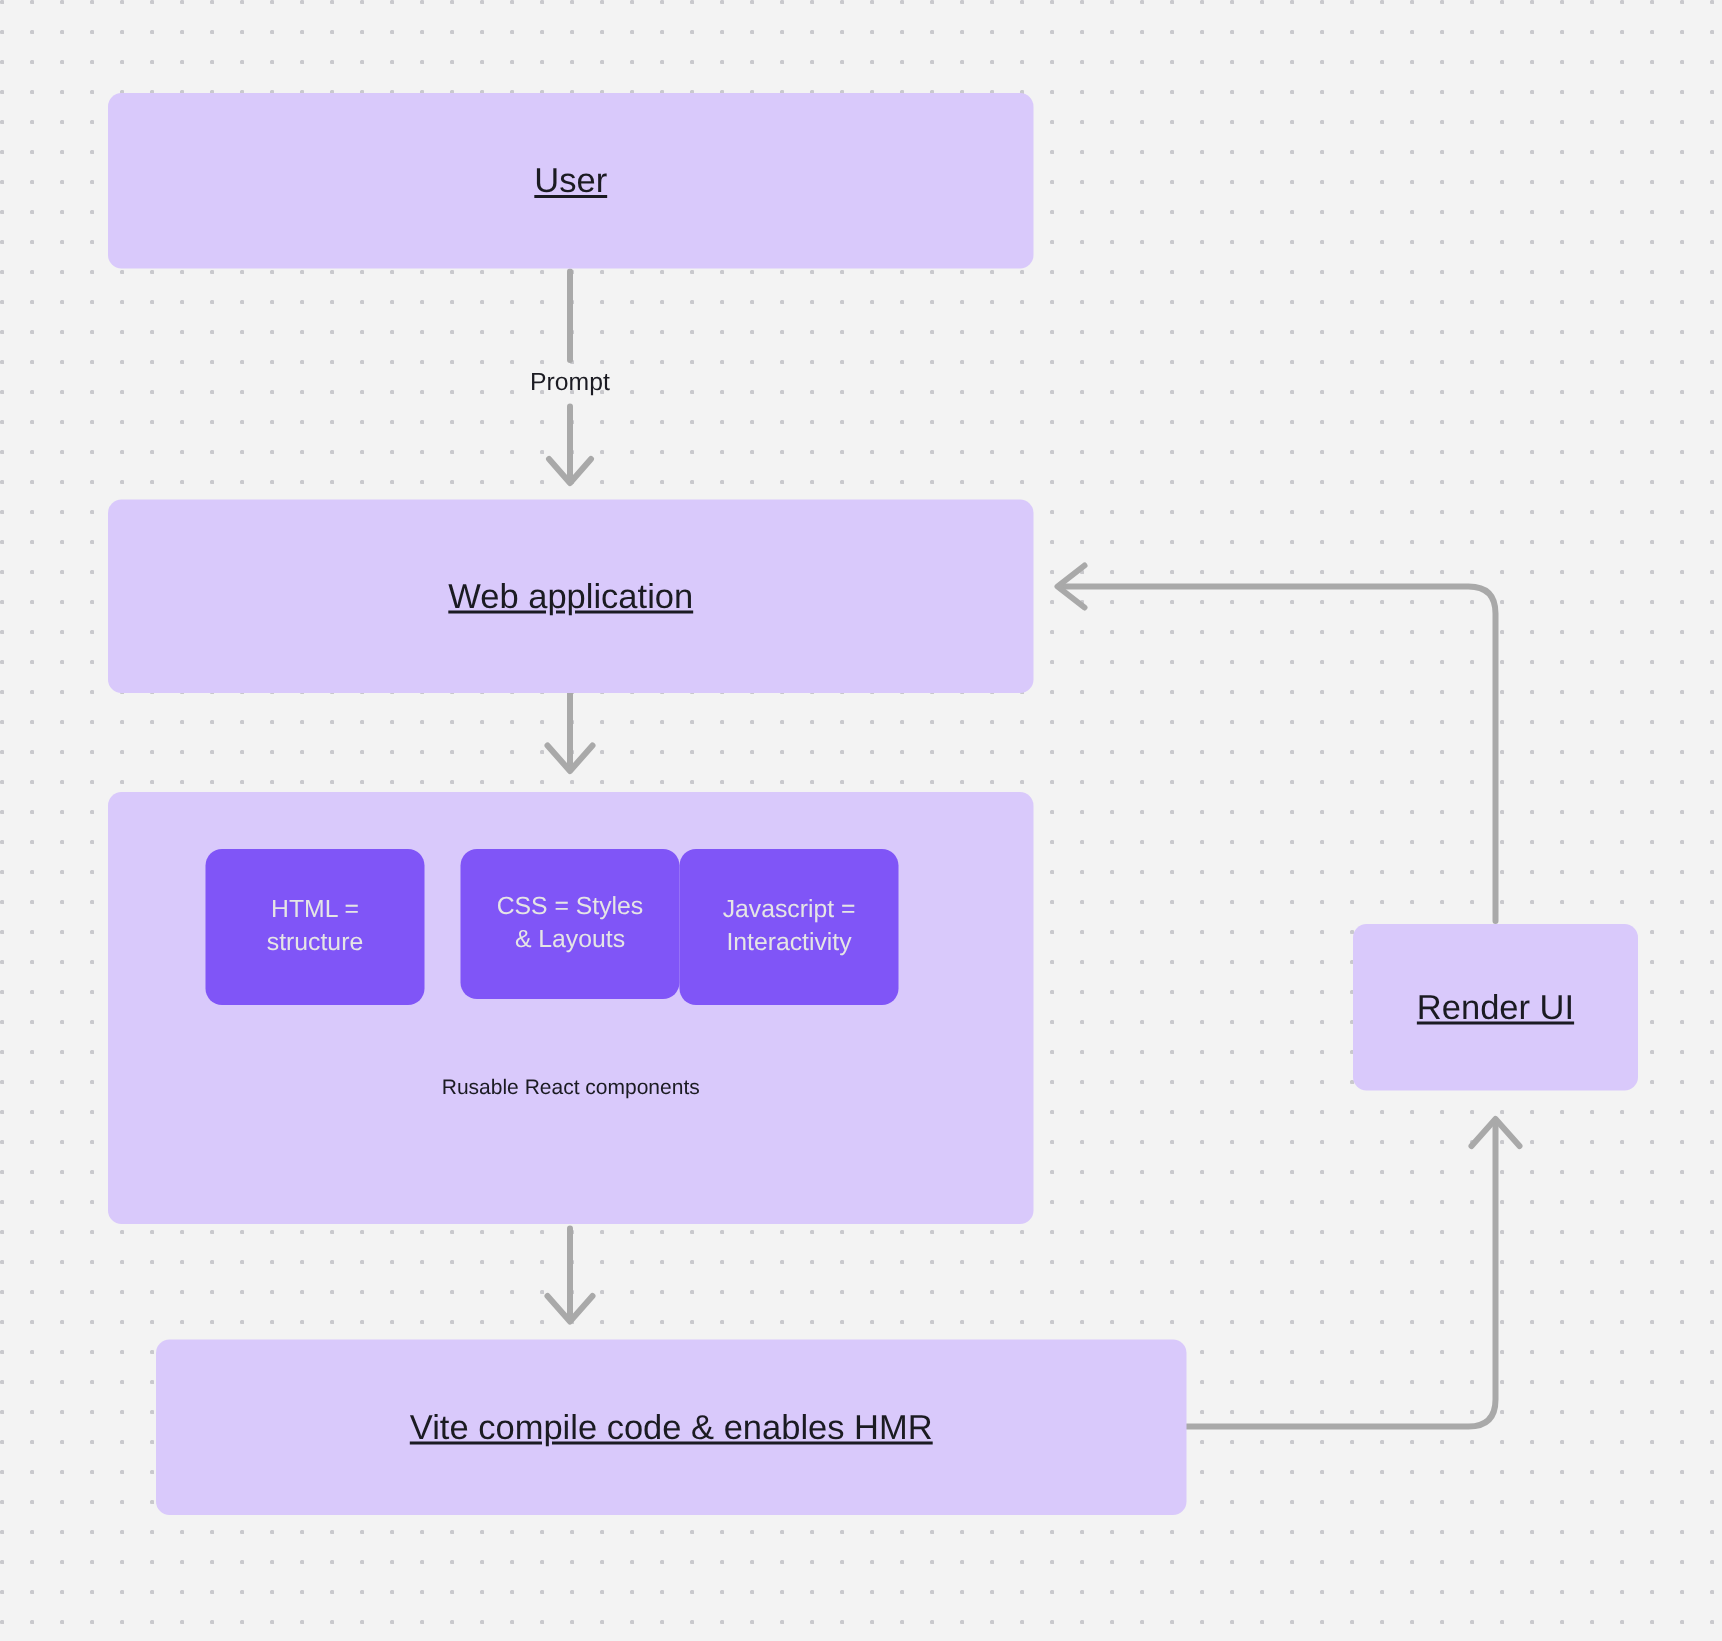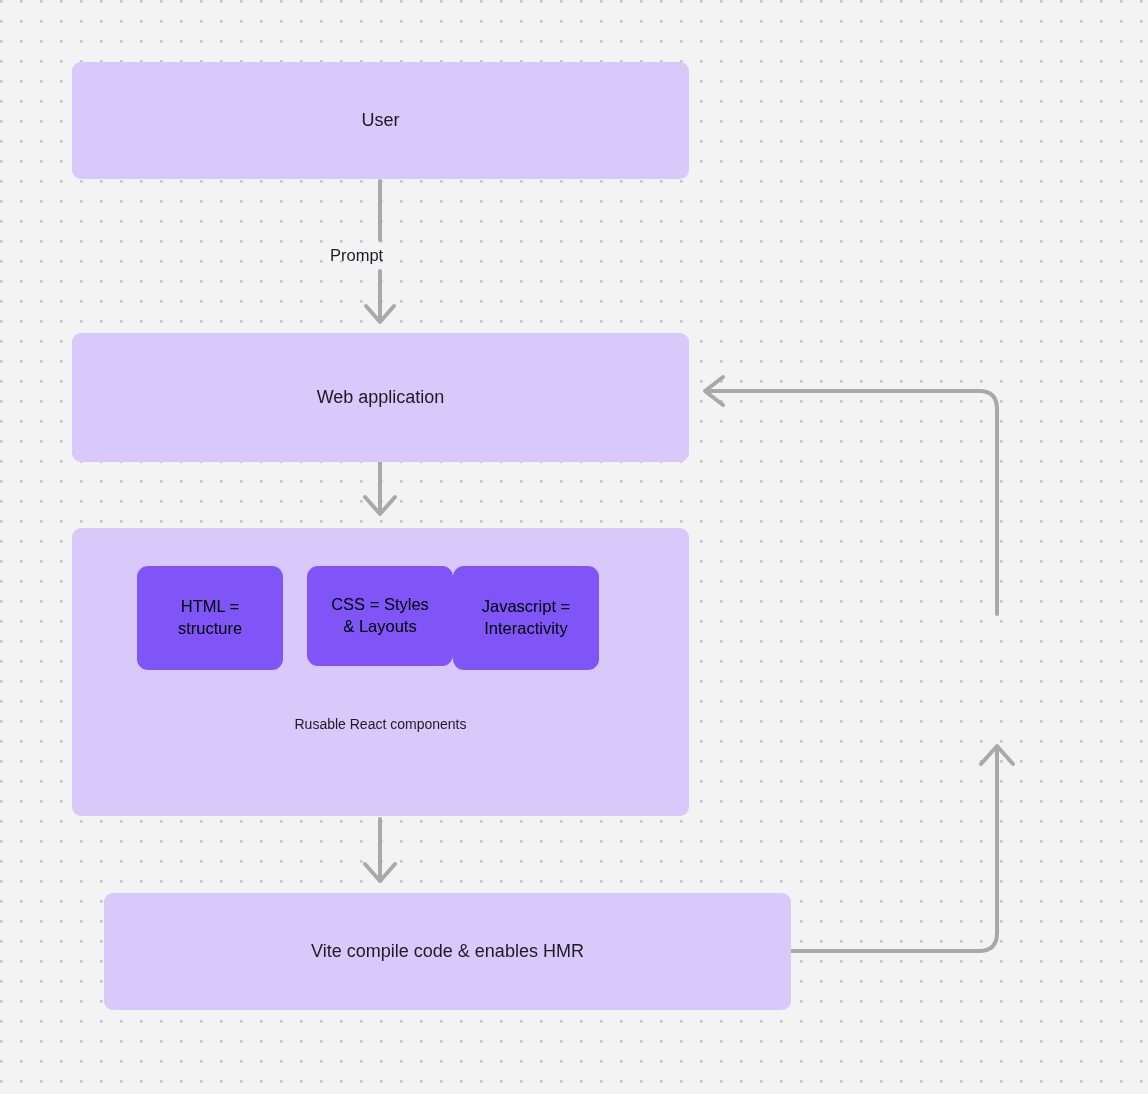--- a/index.html
+++ b/index.html
@@ -35,25 +35,26 @@
     border-radius: 9px;
     display: flex;
     align-items: center;
     justify-content: center;
     text-align: center;
     line-height: 1.32;
   }
   .node-lilac {
     background: #d9c9fb;
     color: #1b1b22;
-    font-size: 18px;
+    font-size: 23px;
+    text-decoration: underline;
   }
   .node-purple {
     background: #8055f7;
-    color: #000000;
+    color: #e5e5e5;
     font-size: 16.5px;
     border-radius: 11px;
   }
   .node-label {
     display: block;
     white-space: pre-line;
   }
 
   
   #node-user          { left: 72px;  top: 62px;   width: 617px; height: 117px; }
@@ -74,20 +75,21 @@
     text-align: center;
     font-size: 14px;
     color: #1b1b22;
   }
 
   .edge-label {
     position: absolute;
     font-size: 16.5px;
     color: #1b1b22;
     background: transparent;
+    text-align: center;
     white-space: nowrap;
   }
   #label-prompt { left: 330px; top: 246px; width: 100px; }
 </style>
 </head>
 <body>
 
 <div id="canvas">
 
   <svg class="svg-layer" viewBox="0 0 1148 1094" width="1148" height="1094">
@@ -146,16 +148,19 @@
     <span class="node-label">Javascript =
 Interactivity</span>
   </div>
 
   <div class="components-caption">Rusable React components</div>
 
   <div class="node node-lilac" id="node-vite">
     <span class="node-label">Vite compile code &amp; enables HMR</span>
   </div>
 
+  <div class="node node-lilac" id="node-render">
+    <span class="node-label">Render UI</span>
+  </div>
 
   <div class="edge-label" id="label-prompt">Prompt</div>
 
 </div>
 
 </body></html>

